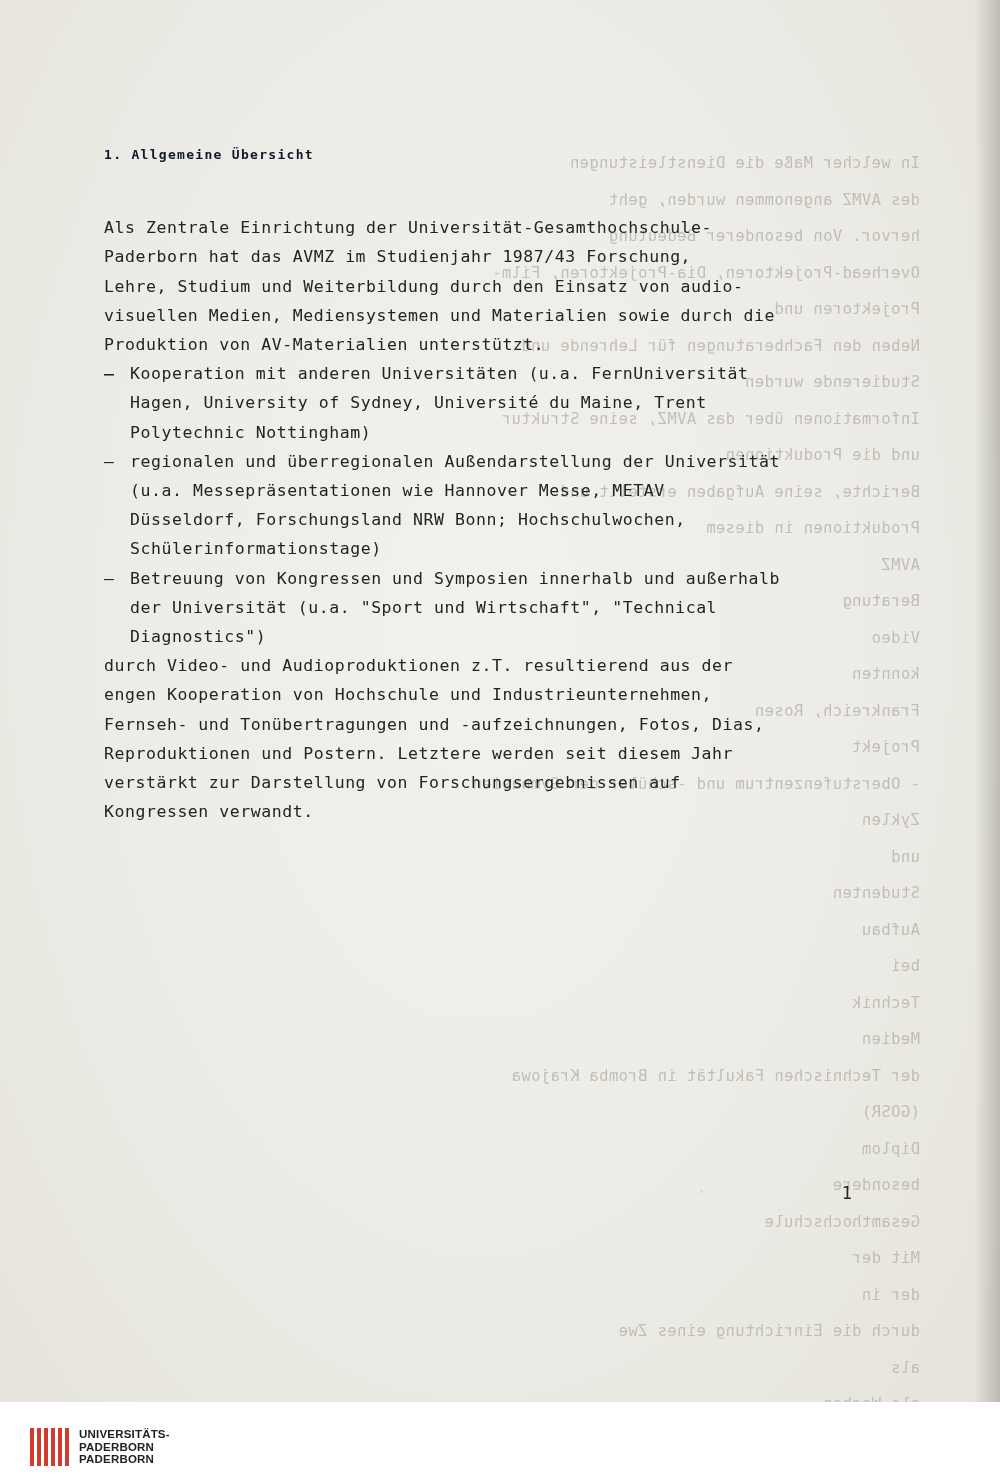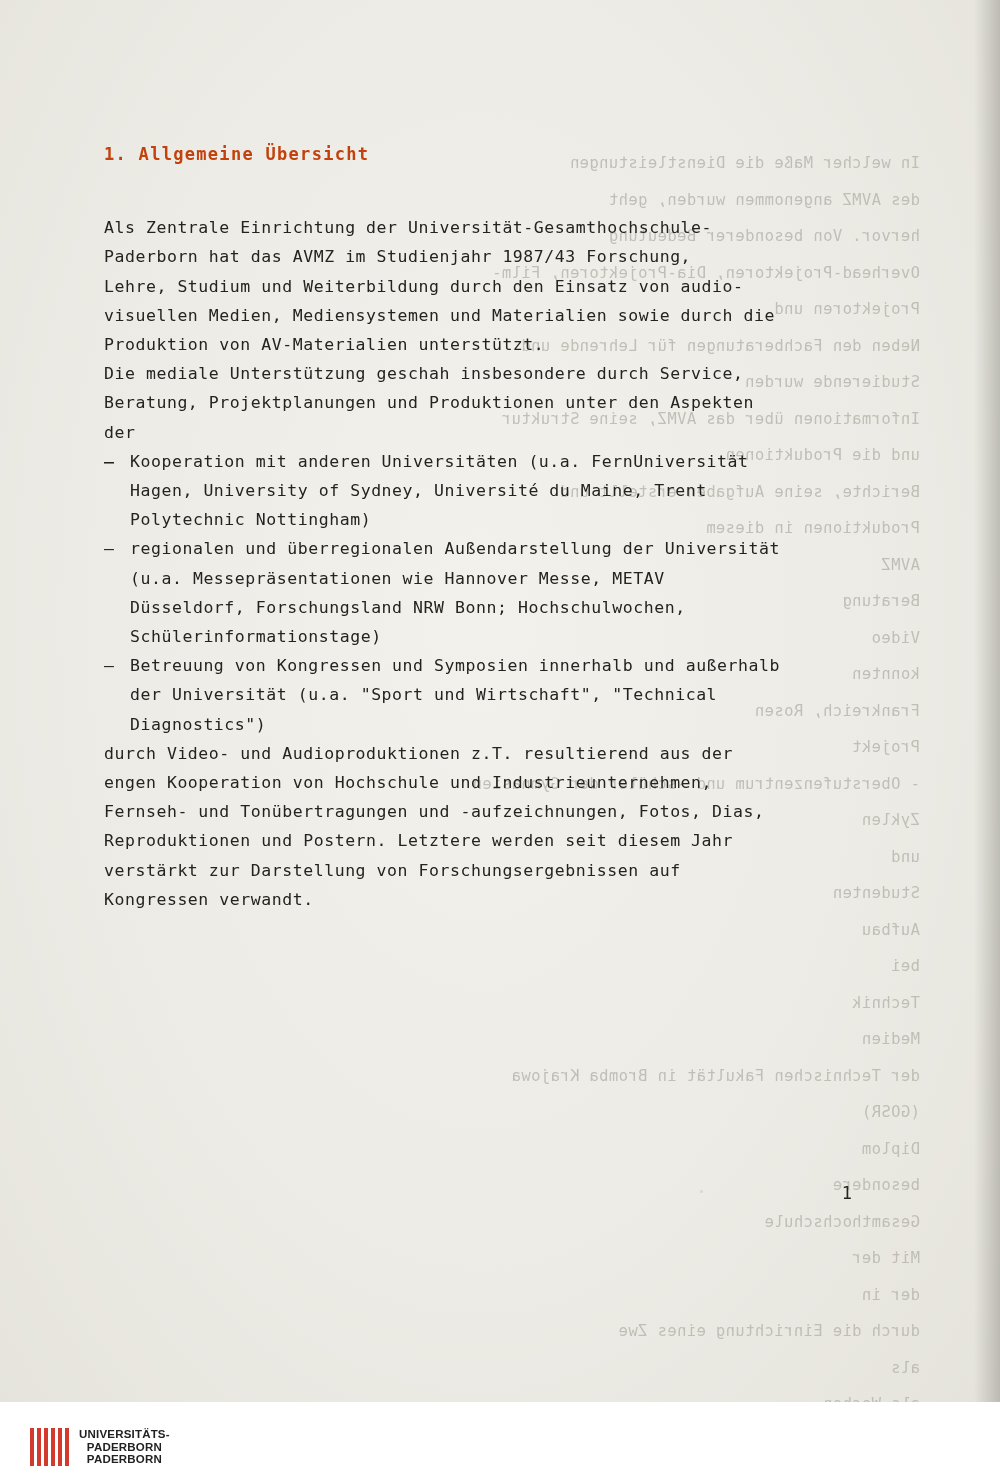--- a/index.html
+++ b/index.html
@@ -69,25 +69,25 @@
     color: #242420;
   }
   .doc-title {
     font-size: 17px;
     font-weight: bold;
     letter-spacing: 1.6px;
     margin: 0 0 62px 0;
     color: #1c1c19;
   }
   .section-heading {
-    font-size: 17px;
+    font-size: 13px;
     font-weight: bold;
     letter-spacing: 1.3px;
     margin: 0 0 44px 0;
-    color: #c2410c;
+    color: #0f172a;
   }
   .para {
     margin: 0 0 0 0;
     white-space: pre-wrap;
   }
   ul.bullets {
     list-style: none;
     margin: 0;
     padding: 0;
   }
@@ -140,21 +140,20 @@
     background: #d23a2e;
   }
   .stamp-bars i:nth-child(2) { background: #d23a2e; }
   .stamp-text {
     font-family: "Liberation Sans", sans-serif;
     font-size: 11.5px;
     line-height: 12.6px;
     font-weight: bold;
     color: #222222;
     letter-spacing: 0.2px;
-    text-align: center;
   }
   .speck {
     position: absolute;
     background: #c9c6bc;
     border-radius: 50%;
     pointer-events: none;
   }
 </style>
 </head>
 <body>
@@ -196,23 +195,20 @@
 und
 wurden</div>
 
   <div class="content">
     <p class="section-heading">1. Allgemeine Übersicht</p>
     <p class="para">Als Zentrale Einrichtung der Universität-Gesamthochschule-
 Paderborn hat das AVMZ im Studienjahr 1987/43 Forschung,
 Lehre, Studium und Weiterbildung durch den Einsatz von audio-
 visuellen Medien, Mediensystemen und Materialien sowie durch die
 Produktion von AV-Materialien unterstützt.</p>
-    <p class="para">Die mediale Unterstützung geschah insbesondere durch Service,
-Beratung, Projektplanungen und Produktionen unter den Aspekten
-der</p>
     <ul class="bullets">
       <li><span class="dash">–</span></li>
       <li><span class="dash">–</span></li>
       <li><span class="dash">–</span></li>
       <li><span class="dash">–</span></li>
       <li><span class="dash">–</span><span>Kooperation mit anderen Universitäten (u.a. FernUniversität
 Hagen, University of Sydney, Université du Maine, Trent
 Polytechnic Nottingham)</span></li>
       <li><span class="dash">–</span><span>regionalen und überregionalen Außendarstellung der Universität
 (u.a. Messepräsentationen wie Hannover Messe, METAV

